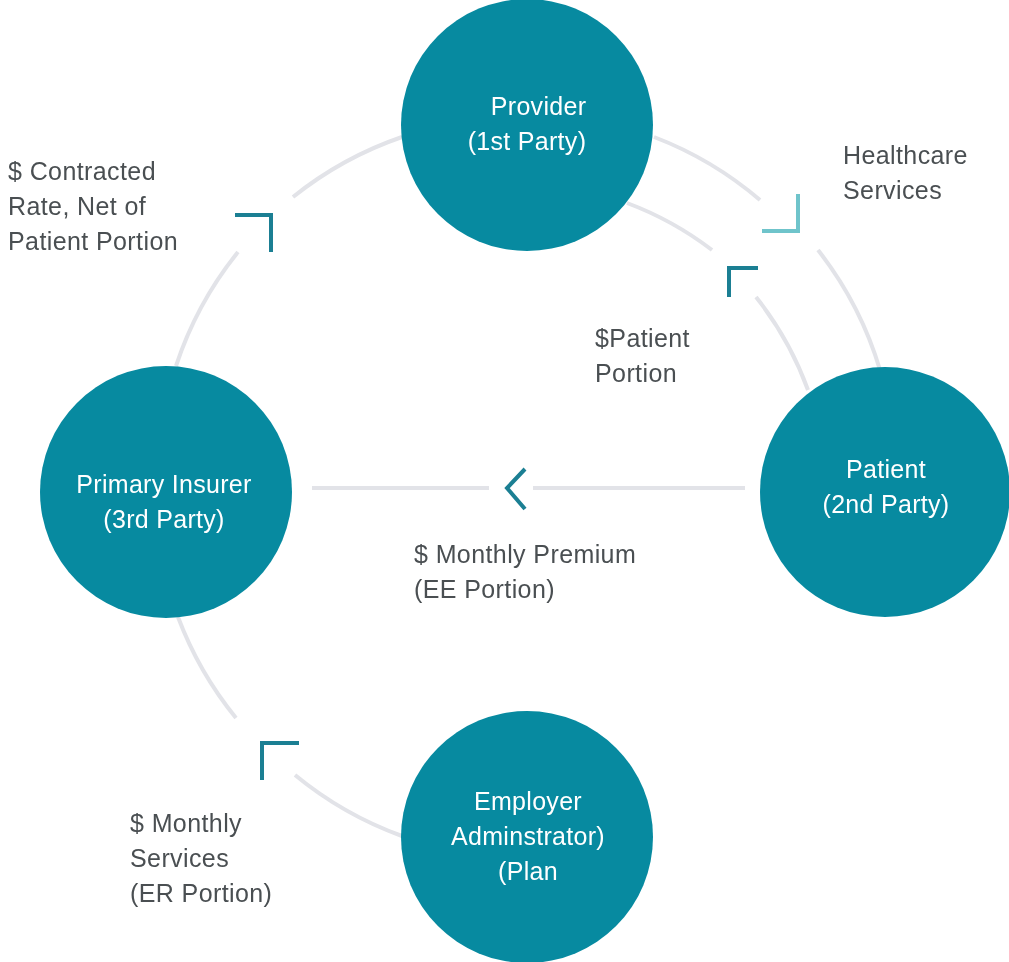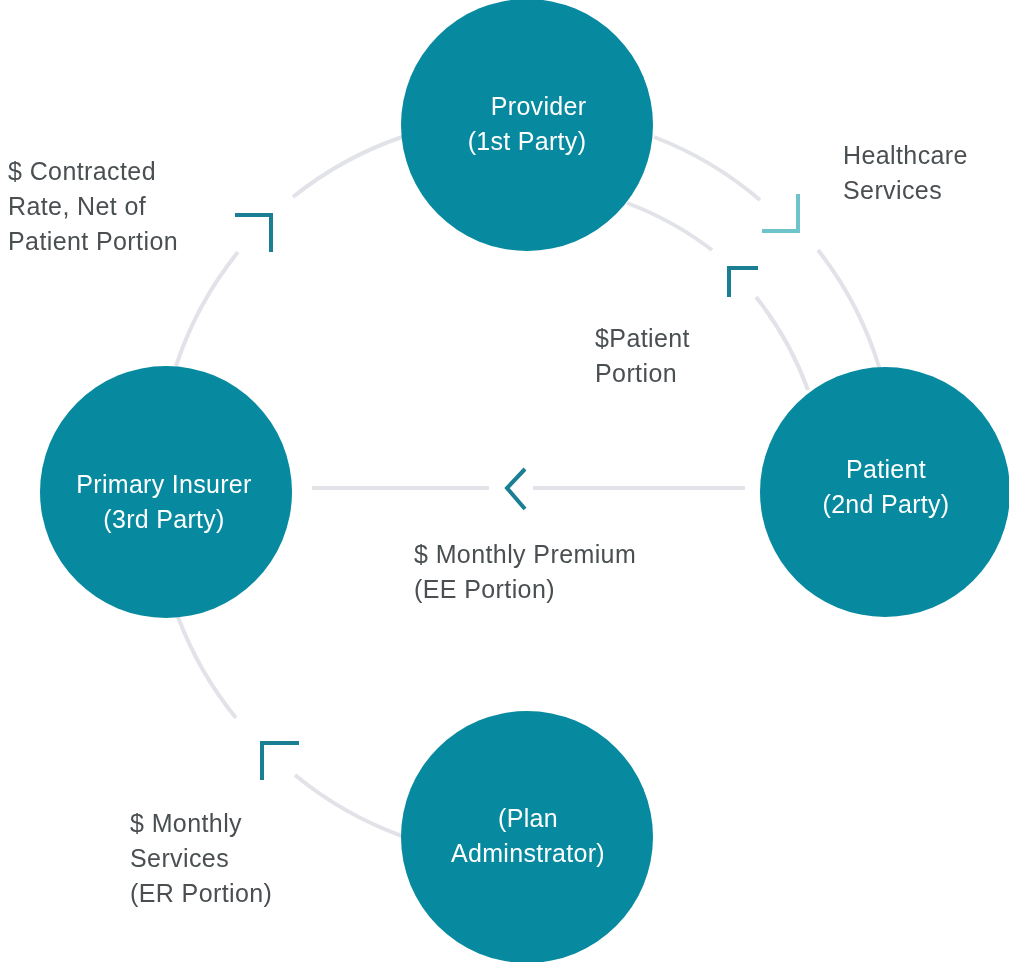--- a/index.html
+++ b/index.html
@@ -49,22 +49,23 @@
 </div>
 <div class="node-label" style="left:886px; top:487px;">
   <span class="line">Patient</span>
   <span class="line">(2nd Party)</span>
 </div>
 <div class="node-label" style="left:164px; top:502px;text-align:center;">
   <span class="line">Primary Insurer</span>
   <span class="line">(3rd Party)</span>
 </div>
 <div class="node-label" style="left:528px; top:836px;">
+  <span class="line">Employer</span>
+  <span class="line">Adminstrator)</span>
   <span class="line">(Plan</span>
-  <span class="line">Adminstrator)</span>
 </div>
 
 <div class="flow-label" style="left:0px; top:154px;padding-left:8px;">
   <span class="line">$ Contracted</span>
   <span class="line">Rate, Net of</span>
   <span class="line">Patient Portion</span>
 </div>
 <div class="flow-label" style="left:843px; top:138px;">
   <span class="line">Healthcare</span>
   <span class="line">Services</span>

